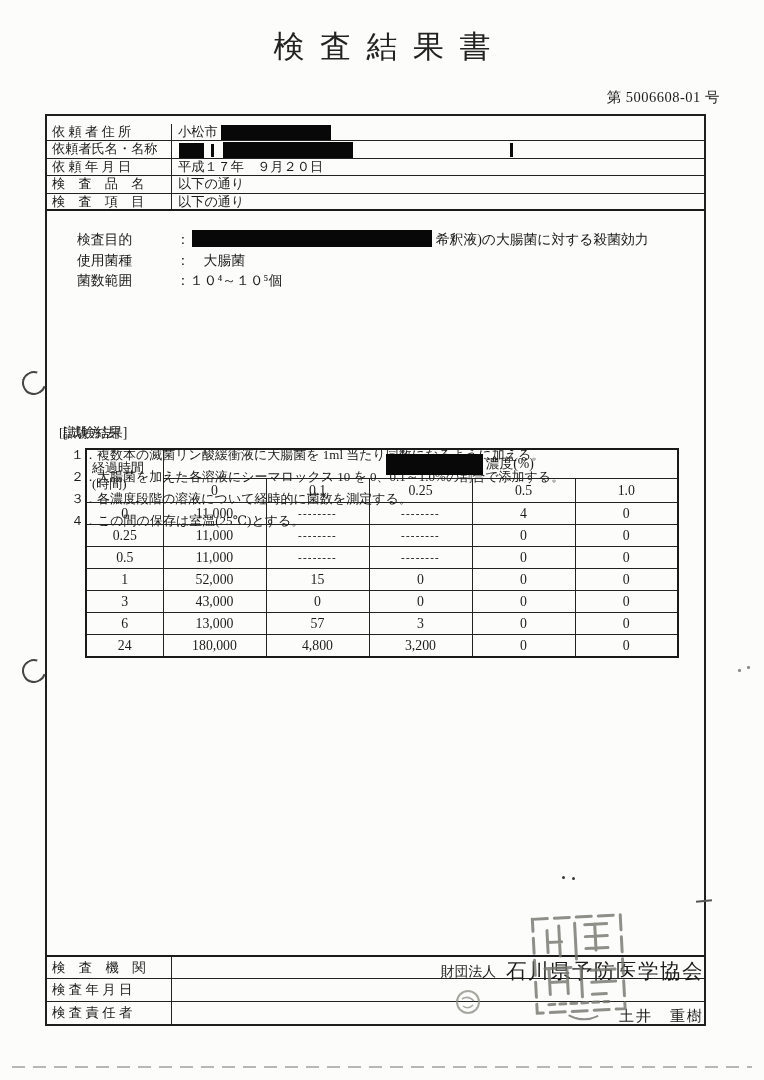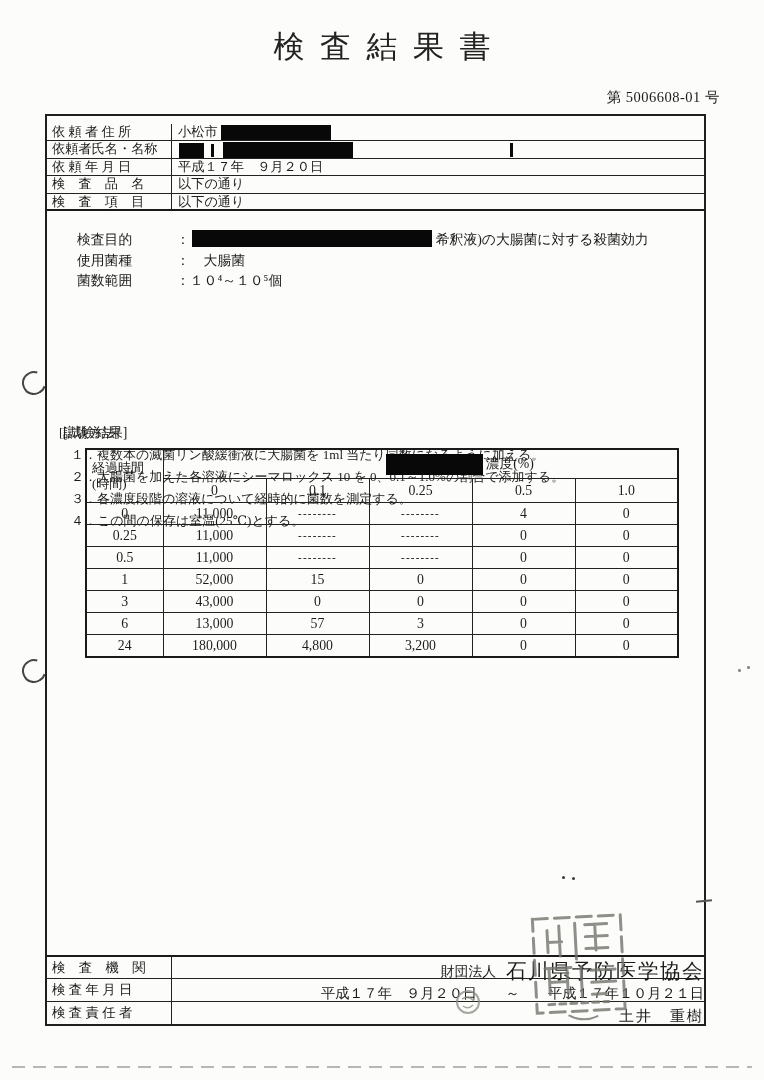--- a/index.html
+++ b/index.html
@@ -250,21 +250,20 @@
 
     <div class="footer-table">
       <div class="frow">
         <div class="flabel">検　査　機　関</div>
         <div class="fval">
           <span class="org-prefix">財団法人</span><span class="org-main">石川県予防医学協会</span>
         </div>
       </div>
       <div class="frow">
         <div class="flabel">検 査 年 月 日</div>
-        <div class="fval">平成１７年　９月２０日　　～　　平成１７年１０月２１日</div>
       </div>
       <div class="frow">
         <div class="flabel">検 査 責 任 者</div>
         <div class="fval fname">土井　重樹</div>
       </div>
     </div>
 
   </div>
 
   <div class="punch-hole" style="top:371px;"></div>

